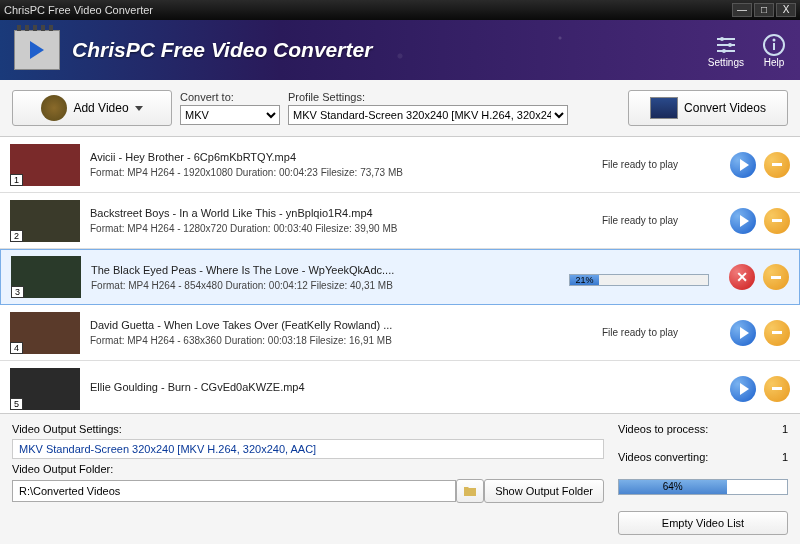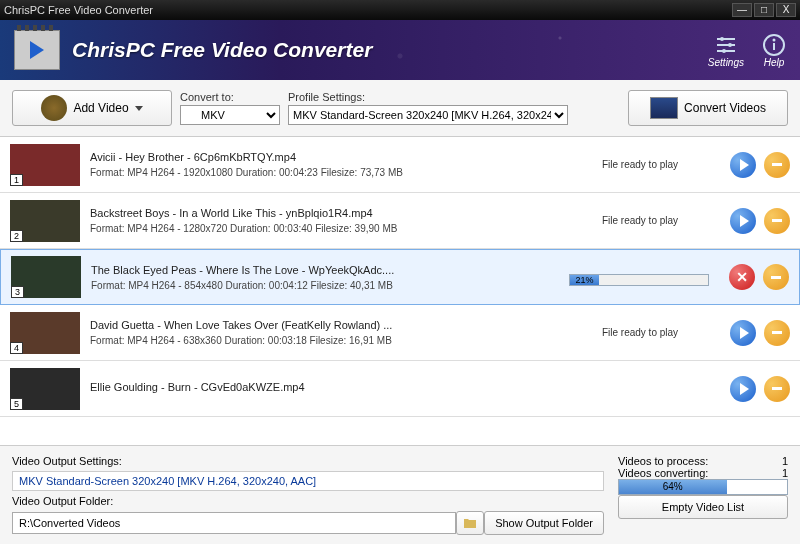--- a/index.html
+++ b/index.html
@@ -8,30 +8,30 @@
 .titlebar { background: linear-gradient(#2a2a2a, #0a0a0a); height: 20px; display: flex; align-items: center; padding: 0 4px; color: #ddd; font-size: 11px; }
 .titlebar-text { flex: 1; }
 .titlebar-btns { display: flex; gap: 2px; }
 .titlebar-btn { width: 20px; height: 14px; background: #333; color: #eee; font-size: 10px; text-align: center; line-height: 12px; border: 1px solid #555; cursor: pointer; }
 .header { background: linear-gradient(90deg, #1a3a7a 0%, #2a1a5a 35%, #4a2a7a 100%); height: 60px; display: flex; align-items: center; padding: 0 14px; position: relative; }
 .header::after { content: ""; position: absolute; inset: 0; background: radial-gradient(circle at 70% 30%, rgba(255,255,255,0.15) 1px, transparent 2px), radial-gradient(circle at 50% 60%, rgba(255,255,255,0.08) 2px, transparent 3px); }
 .logo-icon { width: 46px; height: 40px; background: #ccc; border: 1px solid #888; display: flex; align-items: center; justify-content: center; margin-right: 12px; position: relative; }
 .logo-icon::before { content: ""; position: absolute; top: -6px; left: 2px; right: 2px; height: 6px; background: repeating-linear-gradient(90deg, #444 0 4px, transparent 4px 8px); }
 .logo-play { width: 0; height: 0; border-left: 14px solid #1e5fcc; border-top: 9px solid transparent; border-bottom: 9px solid transparent; }
 .app-title { color: #fff; font-size: 21px; font-weight: bold; font-style: italic; text-shadow: 0 1px 2px rgba(0,0,0,0.6); z-index: 1; }
-.header-right { margin-left: auto; display: flex; gap: 18px; z-index: 1; font-style: italic; }
+.header-right { margin-left: auto; display: flex; gap: 18px; z-index: 1; }
 .header-action { display: flex; flex-direction: column; align-items: center; color: #fff; font-size: 10px; cursor: pointer; }
 .header-action svg { width: 24px; height: 24px; }
 .toolbar { background: #f5f5f5; padding: 10px 12px; display: flex; gap: 8px; align-items: center; border-bottom: 1px solid #ccc; }
 .btn { background: linear-gradient(#fff, #eee); border: 1px solid #aaa; border-radius: 3px; padding: 6px 10px; font-size: 11px; cursor: pointer; display: flex; align-items: center; gap: 6px; height: 36px; }
 .btn-big { width: 160px; justify-content: center; font-size: 12px; }
 .field-group { display: flex; flex-direction: column; gap: 2px; font-size: 11px; }
 .field-group label { color: #333; }
 .field-group select { border: 1px solid #999; height: 20px; font-size: 11px; background: #fff; }
-.convert-to { width: 100px; padding-left: 16px; }
+.convert-to { width: 100px; }
 .profile-sel { width: 280px; }
 .reel-icon { width: 26px; height: 26px; background: radial-gradient(#8a6a2a, #5a4a1a); border-radius: 50%; position: relative; }
 .clapper-icon { width: 28px; height: 22px; background: linear-gradient(#2a4a8a, #1a2a5a); border: 1px solid #888; position: relative; }
 .list-area { flex: 1; overflow-y: scroll; overflow-x: hidden; background: #fff; position: relative; }
 .list-area::-webkit-scrollbar { width: 16px; }
 .list-area::-webkit-scrollbar-track { background: #eee; border-left: 1px solid #ccc; }
 .list-area::-webkit-scrollbar-thumb { background: linear-gradient(90deg, #eee, #ccc); border: 1px solid #aaa; }
 .list-row { display: flex; align-items: center; padding: 6px 10px; border-bottom: 1px solid #ddd; height: 56px; gap: 10px; }
 .list-row.selected { background: #eaf3ff; border: 1px solid #7aaee8; }
 .thumb { width: 70px; height: 42px; background: #3a3a3a; position: relative; flex-shrink: 0; }
@@ -47,21 +47,21 @@
 .play-btn { background: radial-gradient(circle at 30% 30%, #7ab3f0, #1a5fcc); }
 .play-btn::after { content: ""; border-left: 9px solid #fff; border-top: 6px solid transparent; border-bottom: 6px solid transparent; margin-left: 3px; }
 .remove-btn { background: radial-gradient(circle at 30% 30%, #f8c860, #e89a20); }
 .remove-btn::after { content: ""; width: 10px; height: 3px; background: #fff; }
 .cancel-btn { background: radial-gradient(circle at 30% 30%, #f07a7a, #cc1a1a); color: #fff; font-weight: bold; font-size: 14px; }
 .bottom { background: #f5f5f5; border-top: 1px solid #ccc; padding: 9px 12px; display: flex; gap: 14px; font-size: 11px; }
 .bottom-left { flex: 1; display: flex; flex-direction: column; gap: 4px; }
 .out-settings { color: #0a3a9a; font-size: 11px; border: 1px solid #ccc; background: #fff; padding: 3px 6px; }
 .folder-row { display: flex; align-items: center; }
 .folder-input { flex: 1; border: 1px solid #aaa; padding: 3px 6px; background: #fff; height: 22px; font-size: 11px; }
-.bottom-right { width: 170px; display: flex; flex-direction: column; gap: 0; }
+.bottom-right { width: 170px; display: flex; flex-direction: column; gap: 16px; }
 .stat-row { display: flex; justify-content: space-between; }
 .overall-prog { background: #fff; border: 1px solid #9ab; height: 16px; }
 .overall-fill { background: linear-gradient(#7ab0e8, #4a85d0); height: 100%; text-align: center; font-size: 10px; line-height: 14px; color: #000; }
 .arrow-down { width: 0; height: 0; border-left: 4px solid transparent; border-right: 4px solid transparent; border-top: 5px solid #444; display: inline-block; }
 </style>
 </head>
 <body>
 
 <div class="window">
   <div class="titlebar">

